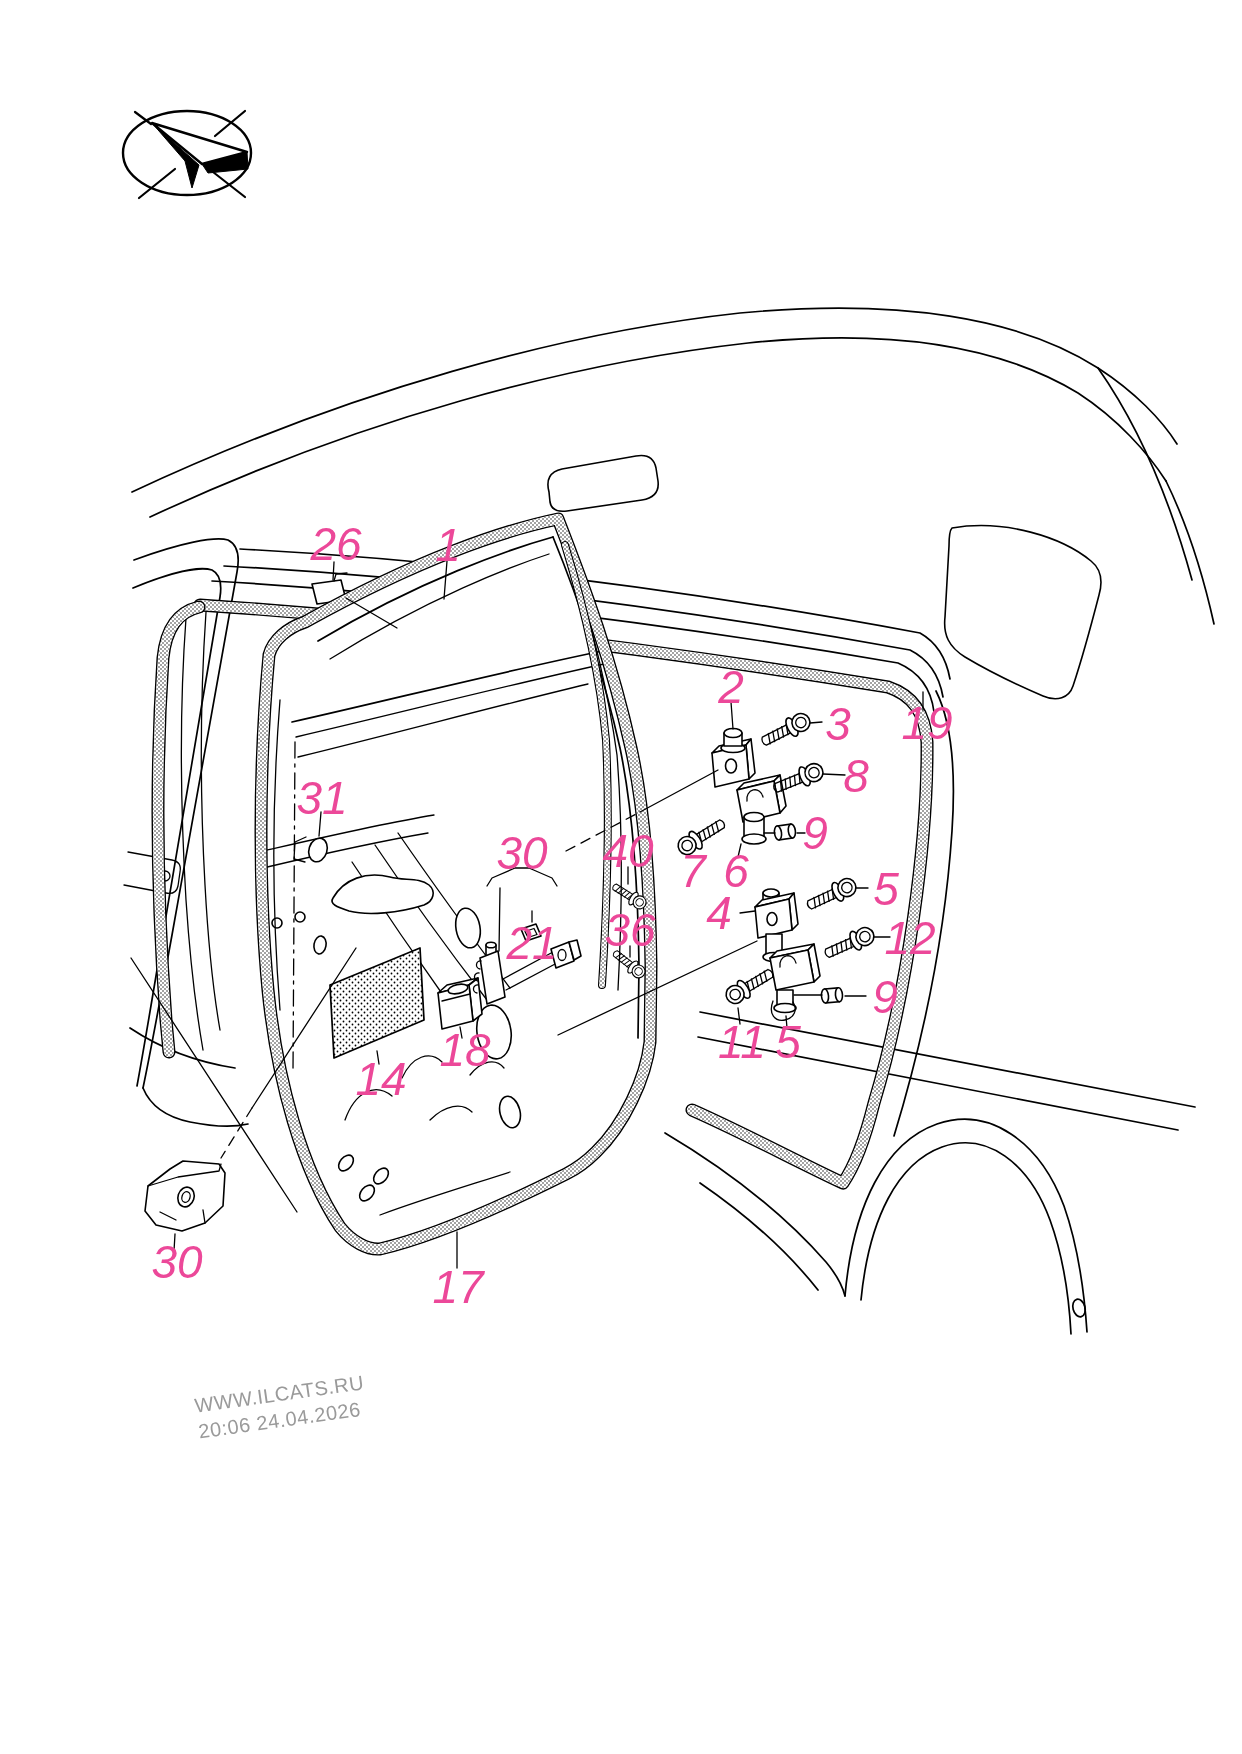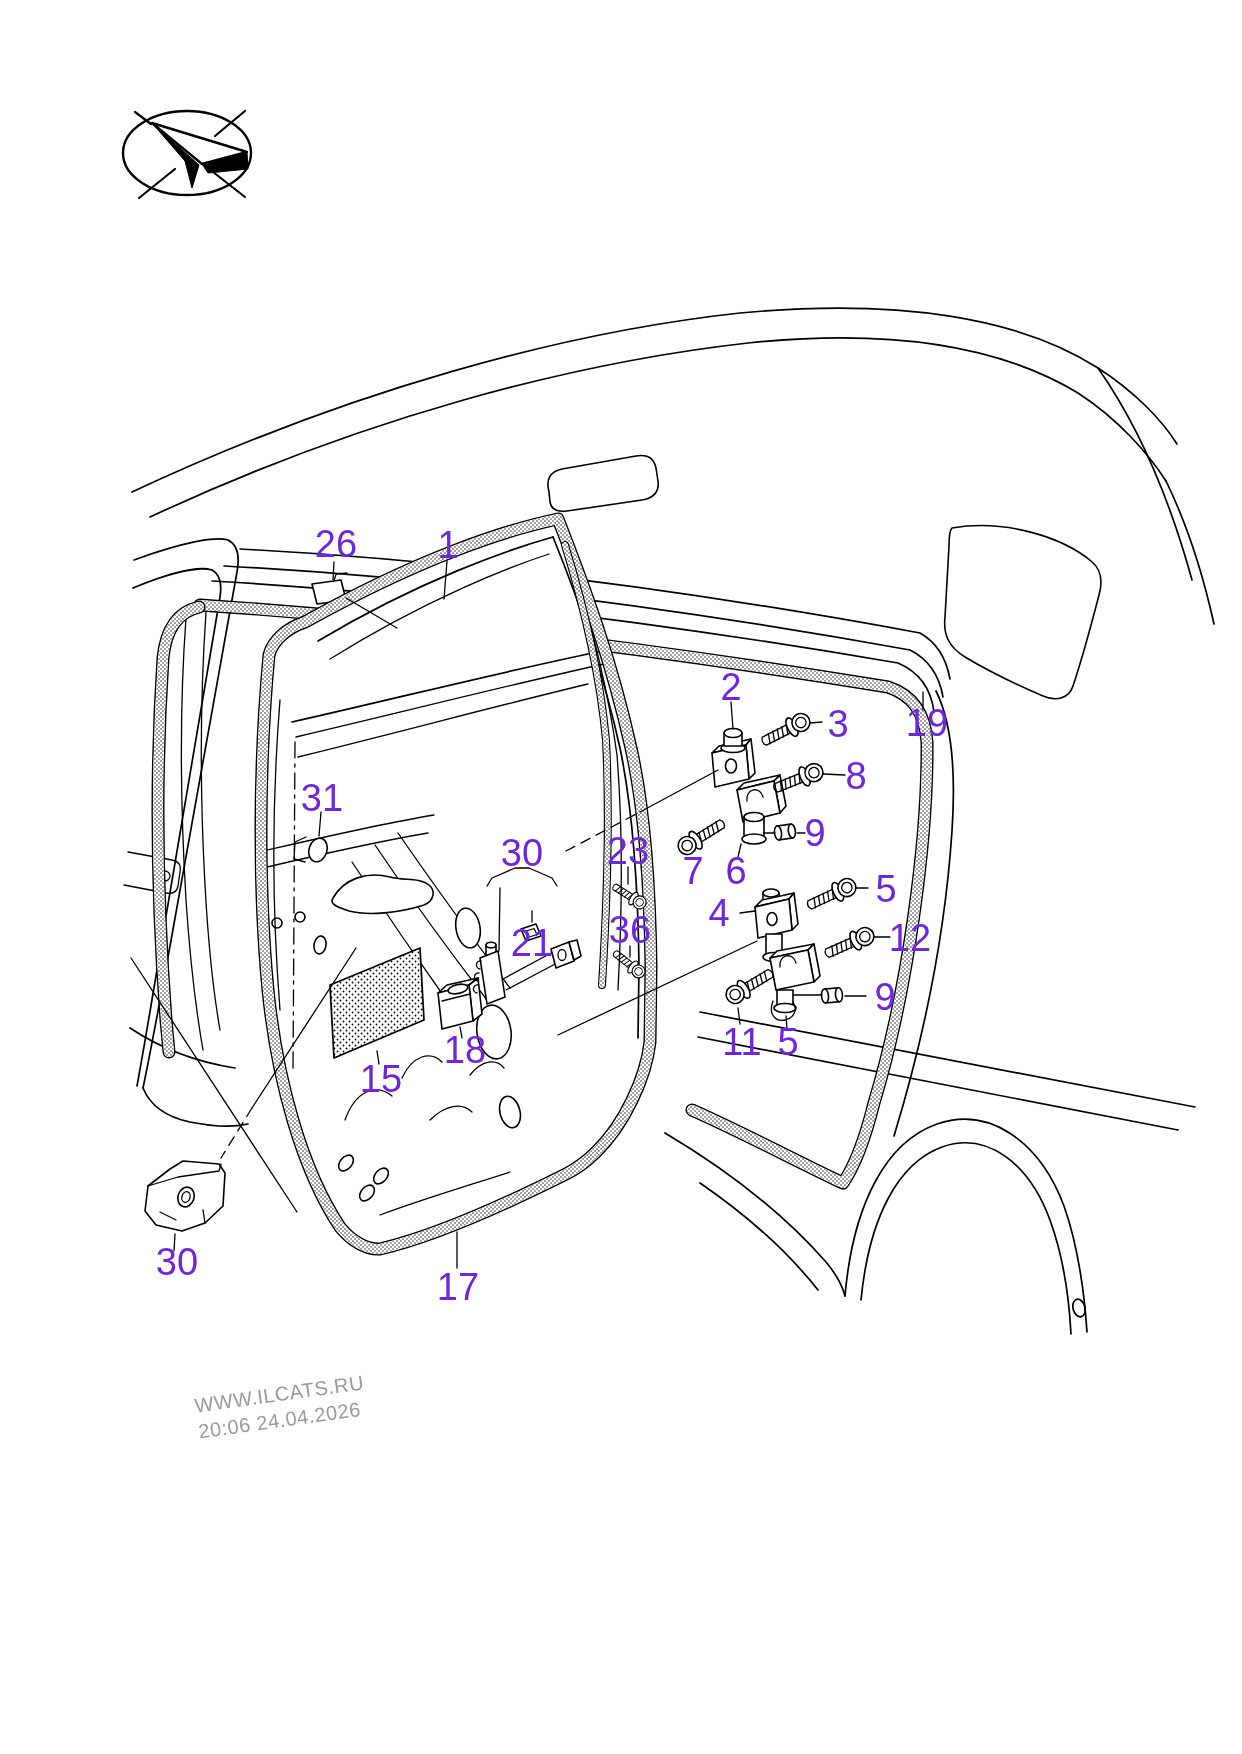--- a/index.html
+++ b/index.html
@@ -14,22 +14,22 @@
   .dashdot{stroke-dasharray:16 6 3 6;}
   
   .bandO{fill:none;stroke:#000;stroke-width:13;stroke-linecap:round;stroke-linejoin:round;}
   .bandW{fill:none;stroke:#fff;stroke-width:10.2;stroke-linecap:round;stroke-linejoin:round;}
   .bandP{fill:none;stroke:url(#stip);stroke-width:9.6;stroke-linecap:round;stroke-linejoin:round;}
   .bandO2{fill:none;stroke:#000;stroke-width:8;stroke-linecap:round;}
   .bandW2{fill:none;stroke:#fff;stroke-width:5.6;stroke-linecap:round;}
   .bandP2{fill:none;stroke:url(#stip);stroke-width:5.2;stroke-linecap:round;}
   .pad{fill:url(#padDots);stroke:#000;stroke-width:1.7;stroke-linejoin:round;}
   
-  .callout{position:absolute;transform:translate(-50%,-50%);font-size:38px;line-height:1;
-           color:#6d28d9;white-space:nowrap;}
+  .callout{position:absolute;transform:translate(-50%,-50%);font-size:46px;line-height:1;
+           color:#ec4899;white-space:nowrap;font-style:italic;}
   
   .watermark{position:absolute;left:193px;top:1393px;transform:rotate(-8deg);
              transform-origin:left top;font-size:20px;line-height:1.3;color:#9a9a9a;
              letter-spacing:.5px;}
   .logo{position:absolute;left:95px;top:85px;}
 </style>
 </head>
 <body>
 
 <div class="stage">
@@ -309,27 +309,27 @@
   <div class="callout" style="left:719px;top:913px">4</div>
   <div class="callout" style="left:886px;top:889px">5</div>
   <div class="callout" style="left:736px;top:871px">6</div>
   <div class="callout" style="left:693px;top:871px">7</div>
   <div class="callout" style="left:856px;top:776px">8</div>
   <div class="callout" style="left:815px;top:833px">9</div>
   <div class="callout" style="left:788px;top:1042px">5</div>
   <div class="callout" style="left:742px;top:1042px">11</div>
   <div class="callout" style="left:910px;top:938px">12</div>
   <div class="callout" style="left:885px;top:997px">9</div>
-  <div class="callout" style="left:381px;top:1079px">15</div>
+  <div class="callout" style="left:381px;top:1079px">14</div>
   <div class="callout" style="left:458px;top:1287px">17</div>
   <div class="callout" style="left:927px;top:723px">19</div>
   <div class="callout" style="left:522px;top:853px">30</div>
   <div class="callout" style="left:532px;top:943px">21</div>
   <div class="callout" style="left:465px;top:1050px">18</div>
-  <div class="callout" style="left:628px;top:851px">23</div>
+  <div class="callout" style="left:628px;top:851px">40</div>
   <div class="callout" style="left:630px;top:930px">36</div>
   <div class="callout" style="left:336px;top:544px">26</div>
   <div class="callout" style="left:322px;top:798px">31</div>
   <div class="callout" style="left:177px;top:1262px">30</div>
 
   <div class="watermark">
     <div>WWW.ILCATS.RU</div>
     <div>20:06 24.04.2026</div>
   </div>
 

